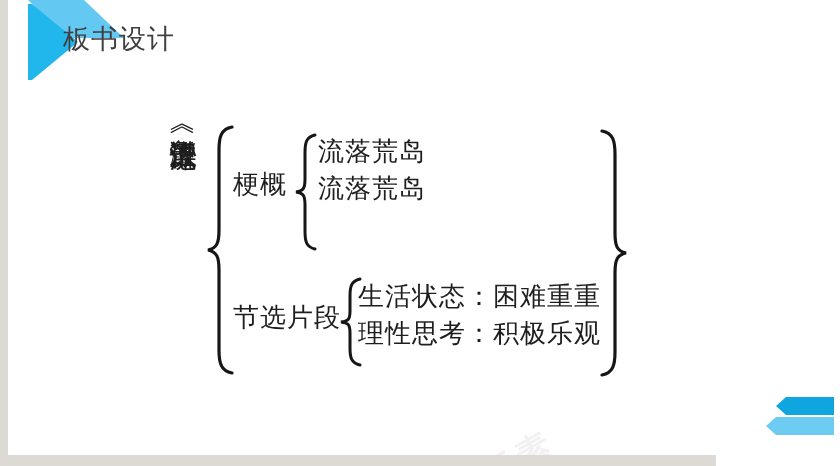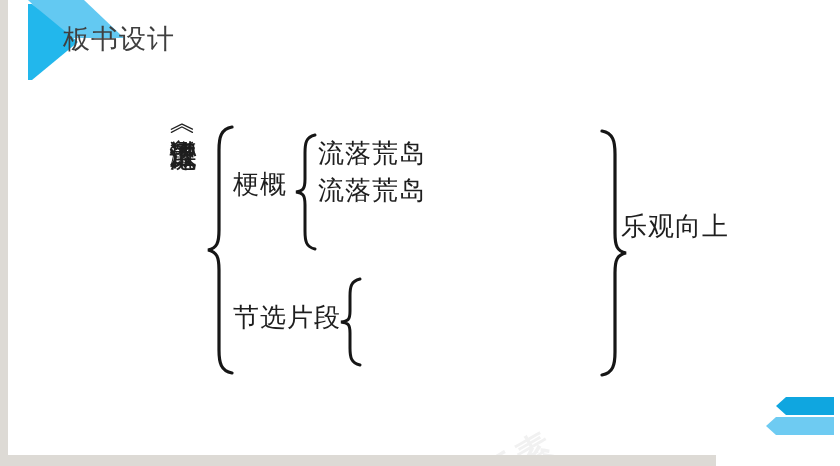--- a/index.html
+++ b/index.html
@@ -115,21 +115,21 @@
   #label-gengai   { left: 85px;  top: 62px; text-align: right; }
   #label-jiexuan  { left: 85px;  top: 195px; }
 
   
   .leaf-list {
     position: absolute;
     font-size: 26px;
     line-height: 37px;
     letter-spacing: 1px;
     color: #1e1e1e;
-    font-family: Liberation Sans, sans-serif;
+    font-family: Liberation Mono, monospace;
     white-space: nowrap;
   }
   #list-gengai   { left: 170px; top: 27px; }
   #list-jiexuan  { left: 210px; top: 172px; }
   #list-summary  { left: 473px; top: 100px; }
 
   .leaf-row { display: block; }
 
   
   .watermark {
@@ -183,27 +183,30 @@
         <span class="leaf-row">流落荒岛</span>
         <span class="leaf-row">流落荒岛</span>
       </div>
 
       <div class="cjk-text branch-label" id="label-jiexuan">节选片段</div>
 
       <svg class="brace-svg" style="left:190px; top:168px;" width="28" height="92" viewBox="0 0 28 92">
         <path d="M22 3 C13 5, 12 11, 12 20 L12 35 C12 44, 10 45, 3 46 C10 47, 12 48, 12 57 L12 72 C12 81, 13 87, 22 89" fill="none" stroke="#161616" stroke-width="3" stroke-linecap="round"></path>
       </svg>
 
+      <div class="leaf-list" id="list-jiexuan">
+        <span class="leaf-row">生活状态：困难重重</span>
+        <span class="leaf-row">理性思考：积极乐观</span>
+      </div>
 
       <svg class="brace-svg" style="left:448px; top:20px;" width="34" height="250" viewBox="0 0 34 250">
         <path d="M6 3 C17 5, 19 13, 19 26 L19 105 C19 118, 21 123, 30 125 C21 127, 19 132, 19 145 L19 224 C19 237, 17 245, 6 247" fill="none" stroke="#161616" stroke-width="3.2" stroke-linecap="round"></path>
       </svg>
 
       <div class="leaf-list" id="list-summary">
-        <span class="leaf-row">乐观向上</span>
       </div>
 
     </div>
 
     <svg id="deco-bottom-right" viewBox="0 0 70 44">
       <polygon points="22,0 70,0 70,18 22,18 12,9" fill="#0fa6e0"></polygon>
       <polygon points="12,20 70,20 70,38 12,38 2,29" fill="#6ecbf2"></polygon>
     </svg>
 
   </div>

